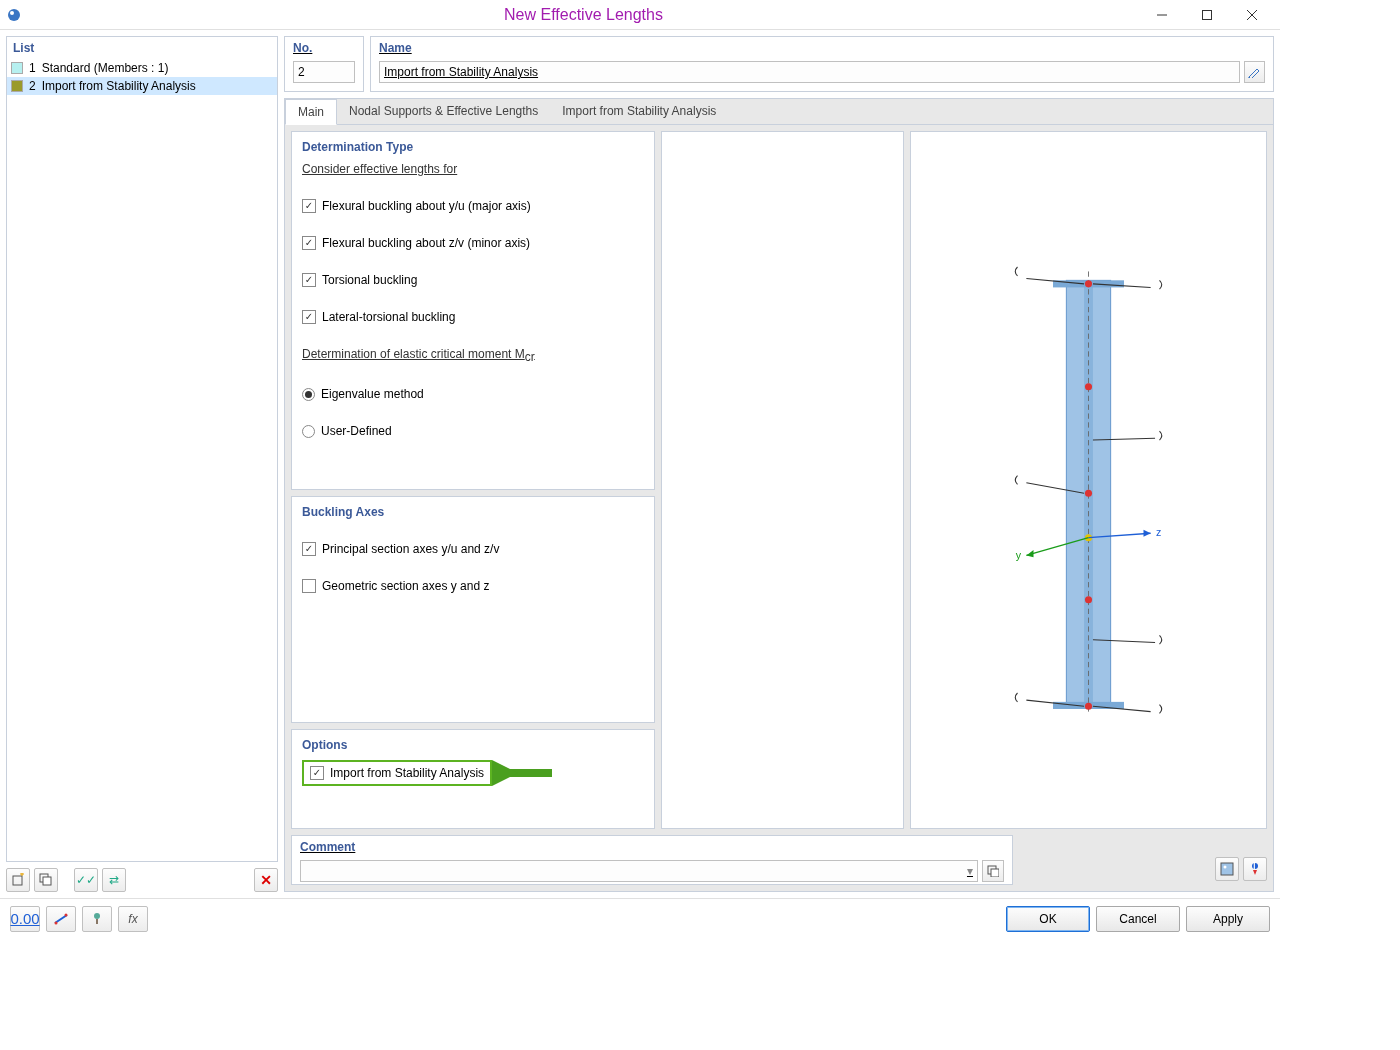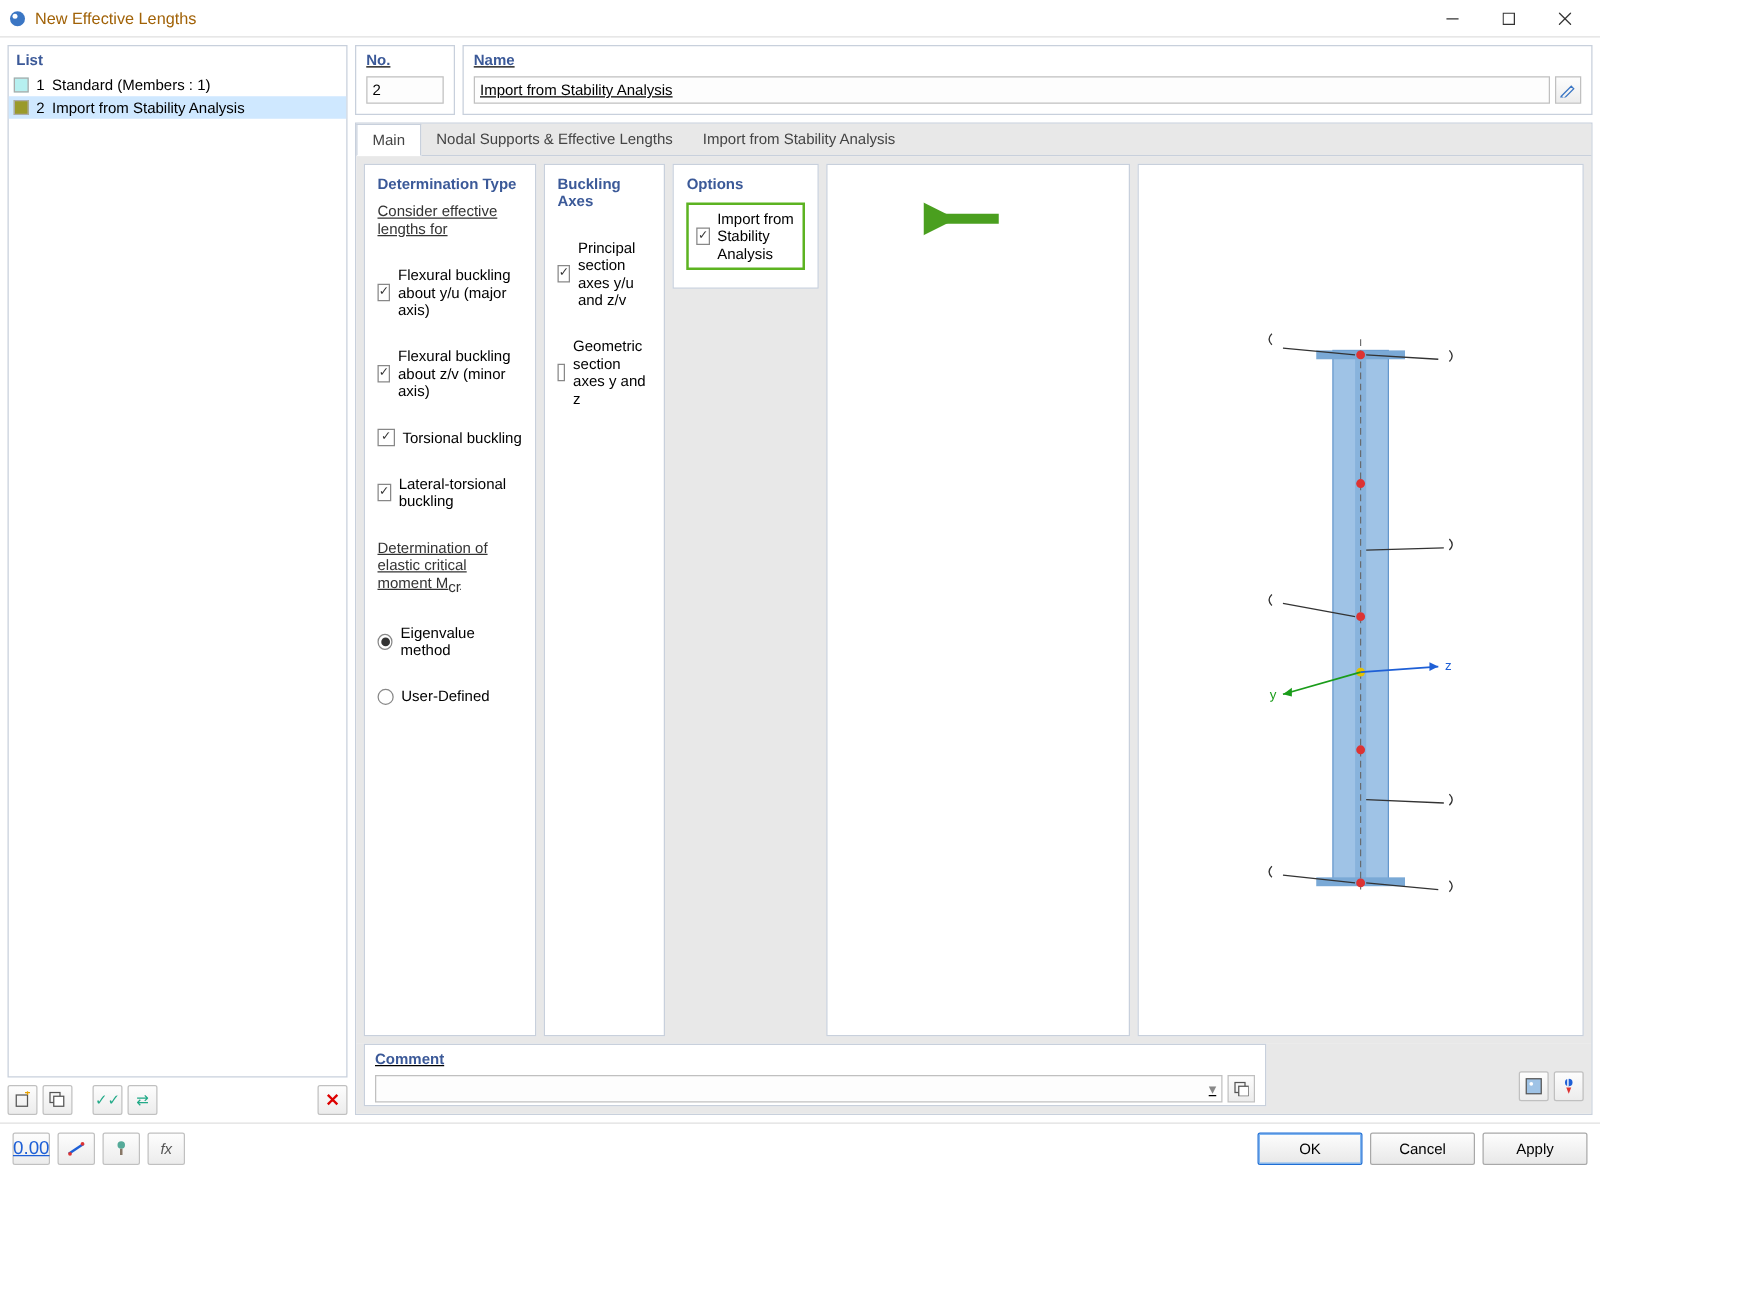--- a/index.html
+++ b/index.html
@@ -1,20 +1,20 @@
 <!DOCTYPE html>
 <html><head>
 <meta charset="utf-8">
 <style>
 * { box-sizing: border-box; margin: 0; padding: 0; font-family: 'Segoe UI', Tahoma, sans-serif; font-size: 12px; }
 body { background: #fff; width: 1280px; height: 960px; overflow: hidden; }
 
 .titlebar { height: 30px; display: flex; align-items: center; padding: 0 6px; border-bottom: 1px solid #e0e0e0; }
 .titlebar .icon { width: 16px; height: 16px; margin-right: 6px; }
-.titlebar .title { flex: 1; font-size: 13px; color: #a16207; }
+.titlebar .title { flex: 1; font-size: 16px; color: #a21caf; text-align: center; }
 .winbtns { display: flex; }
 .winbtn { width: 45px; height: 28px; display: flex; align-items: center; justify-content: center; color: #555; }
 
 .dialog-body { display: flex; height: 868px; padding: 6px; gap: 6px; }
 
 .left-panel { width: 272px; display: flex; flex-direction: column; }
 .list-box { flex: 1; border: 1px solid #c8d0dc; background: #fff; }
 .list-header { padding: 4px 6px; color: #3b5998; font-weight: bold; }
 .list-item { display: flex; align-items: center; padding: 2px 4px; gap: 6px; }
 .list-item.selected { background: #cfe8ff; }
@@ -32,21 +32,21 @@
 .field-assigned { width: 370px; }
 .input { width: 100%; height: 22px; border: 1px solid #c0c0c0; padding: 2px 4px; background: #fdfdfd; }
 .name-row { display: flex; gap: 4px; align-items: center; }
 .small-btn { width: 22px; height: 22px; border: 1px solid #c0c0c0; background: linear-gradient(#fdfdfd,#ececec); display: flex; align-items: center; justify-content: center; }
 
 .tabs { display: flex; background: #e8e8e8; border-bottom: 1px solid #c8d0dc; }
 .tab { padding: 5px 12px; color: #444; }
 .tab.active { background: #fff; border: 1px solid #c8d0dc; border-bottom: 1px solid #fff; margin-bottom: -1px; }
 
 .main-area { flex: 1; display: flex; gap: 6px; background: #e8e8e8; padding: 6px; }
-.form-col { width: 364px; display: flex; flex-direction: row; gap: 6px; }
+.form-col { width: 364px; display: flex; flex-direction: column; gap: 6px; }
 .mid-col { width: 243px; background: #fff; border: 1px solid #c8d0dc; }
 .preview-col { flex: 1; background: #fff; border: 1px solid #c8d0dc; position: relative; }
 
 .group { background: #fff; border: 1px solid #c8d0dc; padding: 8px 10px; }
 .group-title { color: #3b5998; font-weight: bold; margin-bottom: 8px; }
 .subtitle { margin: 4px 0 6px 0; color: #333; text-decoration: underline; }
 .chk-row { display: flex; align-items: center; gap: 6px; margin: 23px 0; }
 .chk { width: 14px; height: 14px; border: 1px solid #888; display: inline-flex; align-items: center; justify-content: center; background: #fff; }
 .chk.checked::after { content: "✓"; font-size: 10px; color: #333; line-height: 1; }
 .radio { width: 13px; height: 13px; border: 1px solid #888; border-radius: 50%; display: inline-flex; align-items: center; justify-content: center; }

